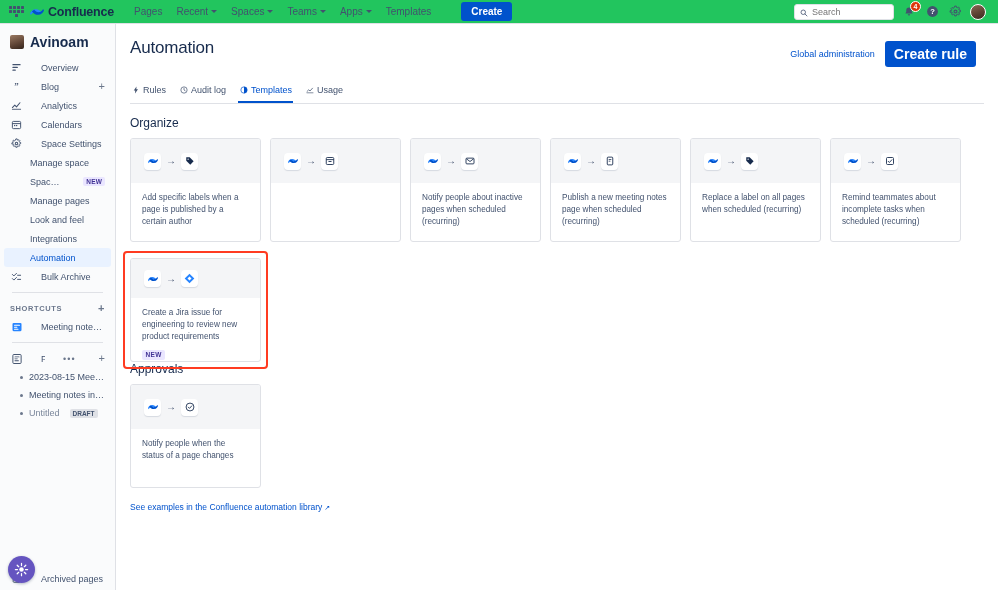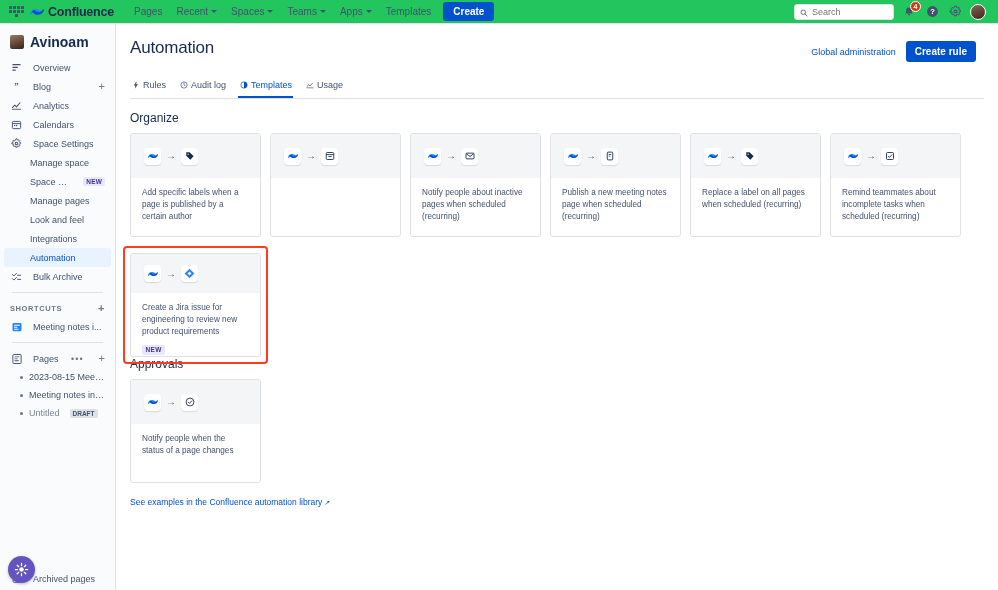--- a/index.html
+++ b/index.html
@@ -26,21 +26,21 @@
   .brand-text { font-size: 12.5px; font-weight: 600; color: #172B4D; letter-spacing: -.2px; }
   .navitems { display: flex; align-items: center; gap: 2px; }
   .navitem {
     font-size: 10px; color: #42526E; padding: 3px 6px; border-radius: 3px;
     display: flex; align-items: center; gap: 3px; cursor: pointer; white-space: nowrap;
   }
   .caret { width: 0; height: 0; border-left: 3px solid transparent; border-right: 3px solid transparent;
     border-top: 3.5px solid #42526E; display: inline-block; }
   .create-btn {
     background: #0052CC; color: #fff; font-size: 10px; font-weight: 600;
-    padding: 4px 10px; border-radius: 3px; border: none; cursor: pointer; margin-left: 4px;
+    padding: 4px 10px; border-radius: 3px; border: none; cursor: pointer; margin-left: 22px;
   }
   .topnav-right { margin-left: auto; display: flex; align-items: flex-start; gap: 7px; padding-right: 4px; }
   .searchbox {
     width: 100px; height: 16px; border: 1px solid #DFE1E6; border-radius: 3px;
     display: flex; align-items: center; gap: 4px; padding: 0 5px; background: #fff; cursor: text;
   }
   .searchbox input {
     border: none; outline: none; font-size: 9px; color: #7A869A; width: 100%;
     font-family: "Liberation Sans", sans-serif; background: transparent;
   }
@@ -63,21 +63,21 @@
     position: absolute; top: 24px; left: 0; width: 116px; height: 566px;
     background: #FAFBFC; border-right: 1px solid #DFE1E6; overflow: hidden;
   }
   .space-head { display: flex; align-items: center; gap: 6px; padding: 10px 8px 8px 10px; cursor: pointer; }
   .space-avatar { width: 14px; height: 14px; border-radius: 2px;
     background: linear-gradient(160deg,#9a7a63 0%,#5E4334 60%,#33241b 100%); flex: none; }
   .space-name { font-size: 14px; font-weight: 600; color: #172B4D; }
 
   .snav { padding: 0 4px; }
   .srow {
-    display: flex; align-items: center; gap: 10px; height: 19px;
+    display: flex; align-items: center; gap: 18px; height: 19px;
     padding: 0 6px; border-radius: 3px; cursor: pointer; position: relative;
   }
   .srow.active { background: #E9F2FF; }
   .srow .lbl { font-size: 9px; color: #42526E; white-space: nowrap; overflow: hidden; text-overflow: ellipsis; }
   .srow.active .lbl { color: #0052CC; font-weight: 400; }
   .srow .ico { width: 13px; height: 13px; flex: none; display: flex; align-items: center; justify-content: center; }
   .srow .plus { margin-left: auto; color: #6B778C; font-size: 11px; line-height: 1; }
   .srow .dots { margin-left: auto; color: #6B778C; font-size: 9px; letter-spacing: 1px; }
   .srow .dots + .plus { margin-left: 5px; }
   .sub { padding-left: 26px !important; }
@@ -107,21 +107,21 @@
   .archived-row { position: absolute; left: 0; bottom: 2px; width: 116px; }
 
   
   .main { position: absolute; top: 24px; left: 116px; width: 882px; height: 566px;
     background: #fff; overflow: hidden; }
   .page-head { display: flex; align-items: flex-start; padding: 14px 22px 0 14px; }
   .page-title { font-size: 17px; font-weight: 500; color: #172B4D; letter-spacing: -.2px; }
   .head-actions { margin-left: auto; display: flex; align-items: center; gap: 10px; padding-top: 3px; }
   .link-btn { font-size: 9px; color: #0052CC; cursor: pointer; white-space: nowrap; }
   .primary-btn {
-    background: #0052CC; color: #fff; font-size: 10px; font-weight: 600;
+    background: #0052CC; color: #fff; font-size: 14px; font-weight: 600;
     padding: 5px 9px; border-radius: 3px; border: none; cursor: pointer; white-space: nowrap;
   }
 
   .tabs { display: flex; align-items: center; gap: 11px; padding: 10px 0 0 14px;
     border-bottom: 1px solid #DFE1E6; margin: 8px 14px 0 14px; padding-left: 0; }
   .tab { display: flex; align-items: center; gap: 3px; font-size: 9px; color: #42526E;
     padding: 0 1px 6px 1px; cursor: pointer; border-bottom: 2px solid transparent; }
   .tab.active { color: #0052CC; border-bottom-color: #0052CC; font-weight: 500; }
   .tab .ti { width: 9px; height: 9px; display: flex; align-items: center; justify-content: center; }
 

